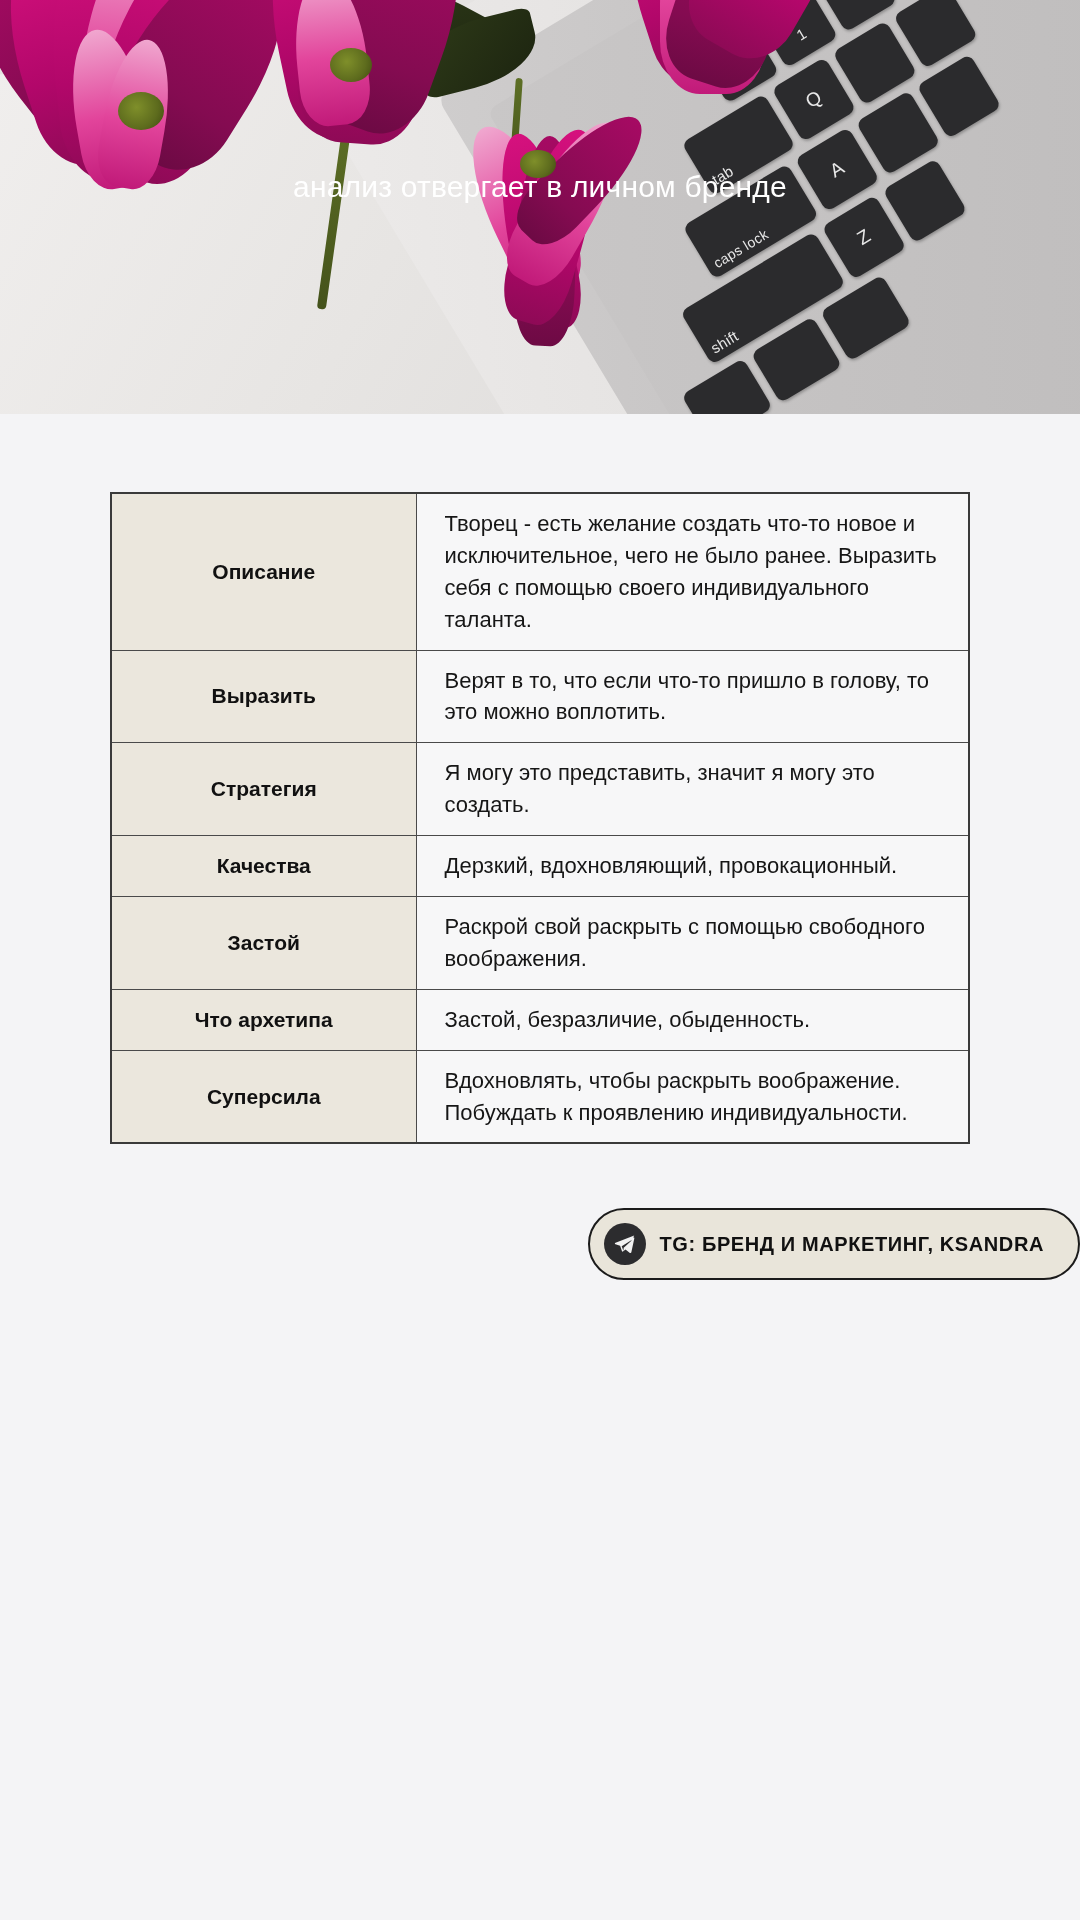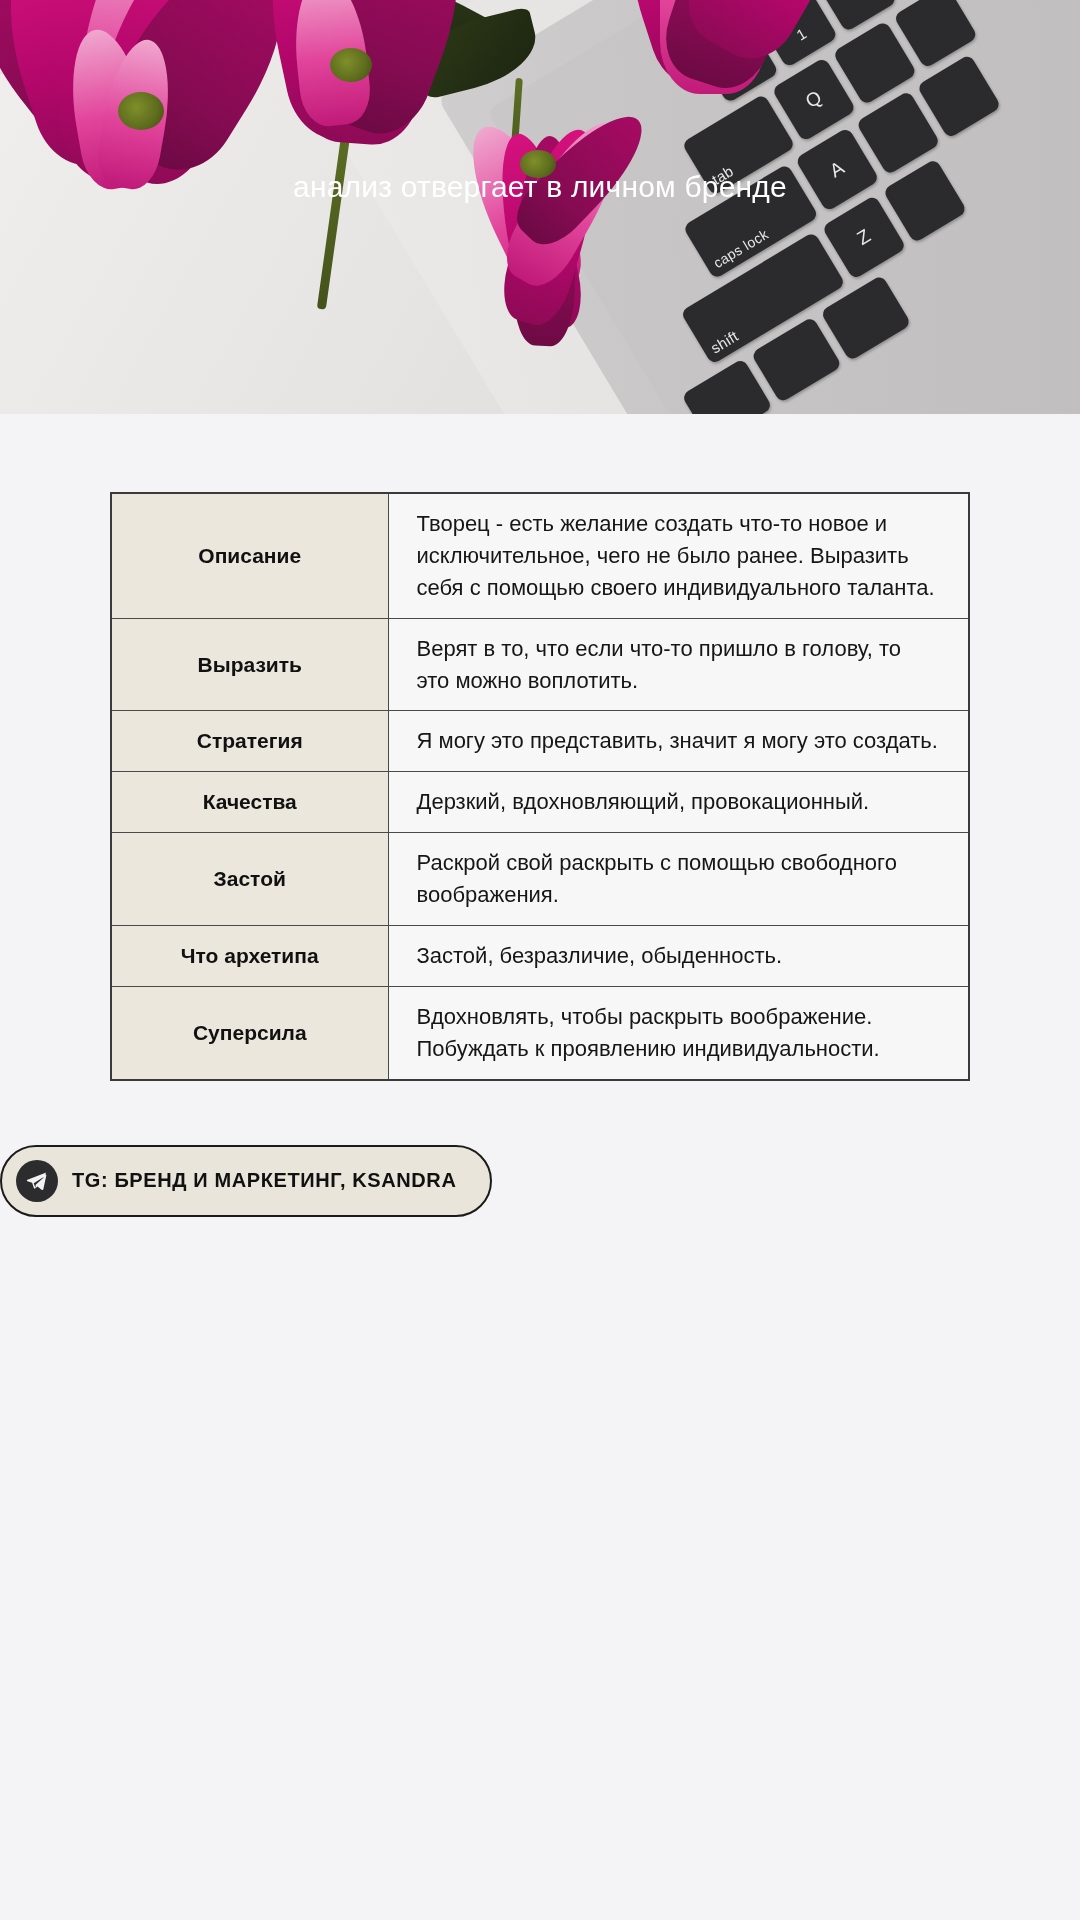--- a/index.html
+++ b/index.html
@@ -165,21 +165,21 @@
     background: #f7f7f8;
     table-layout: fixed;
   }
   .arch-table tr { }
   .arch-table td {
     border: 1px solid #4a4a4a;
     vertical-align: middle;
     box-sizing: border-box;
   }
   .cell-label {
-    width: 277px;
+    width: 305px;
     background: #ebe7dd;
     text-align: center;
     font-weight: bold;
     font-size: 21px;
     color: #111111;
     font-family: "Liberation Sans", sans-serif;
     padding: 10px 12px;
   }
   .cell-value {
     background: #f7f7f8;
@@ -187,21 +187,21 @@
     line-height: 1.45;
     color: #161616;
     font-family: "Liberation Sans", sans-serif;
     padding: 14px 30px 14px 28px;
   }
 
   
   .footer-wrap {
     margin-top: 64px;
     display: flex;
-    justify-content: flex-start;
+    justify-content: flex-end;
   }
   .tg-badge {
     display: inline-flex;
     align-items: center;
     gap: 14px;
     background: #e9e5da;
     border: 2.5px solid #1b1b1b;
     border-radius: 44px;
     padding: 13px 34px 13px 14px;
   }

